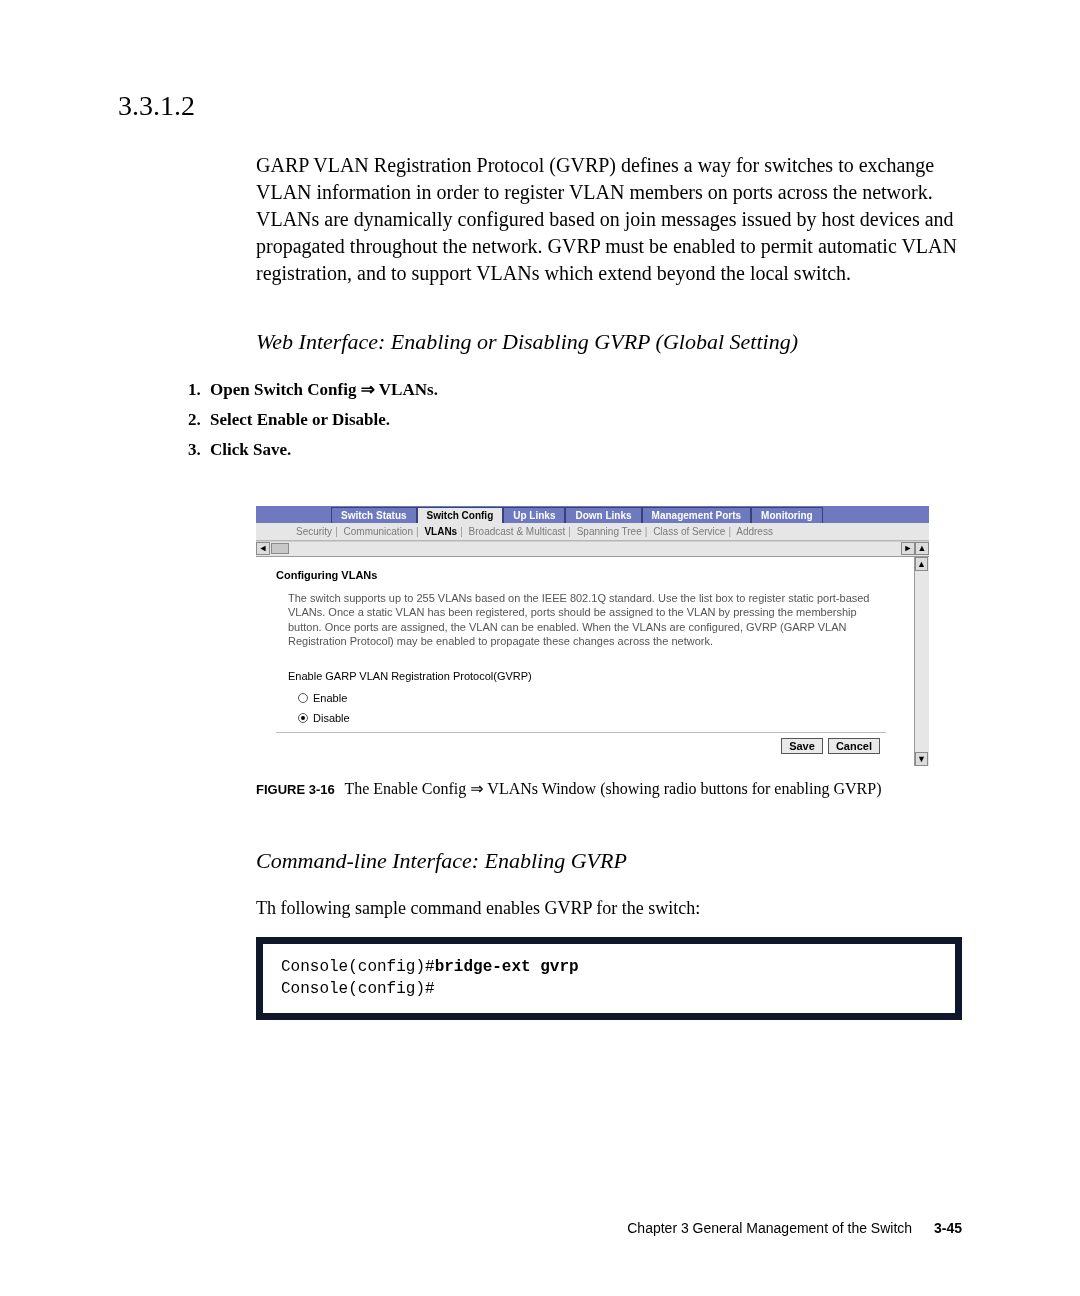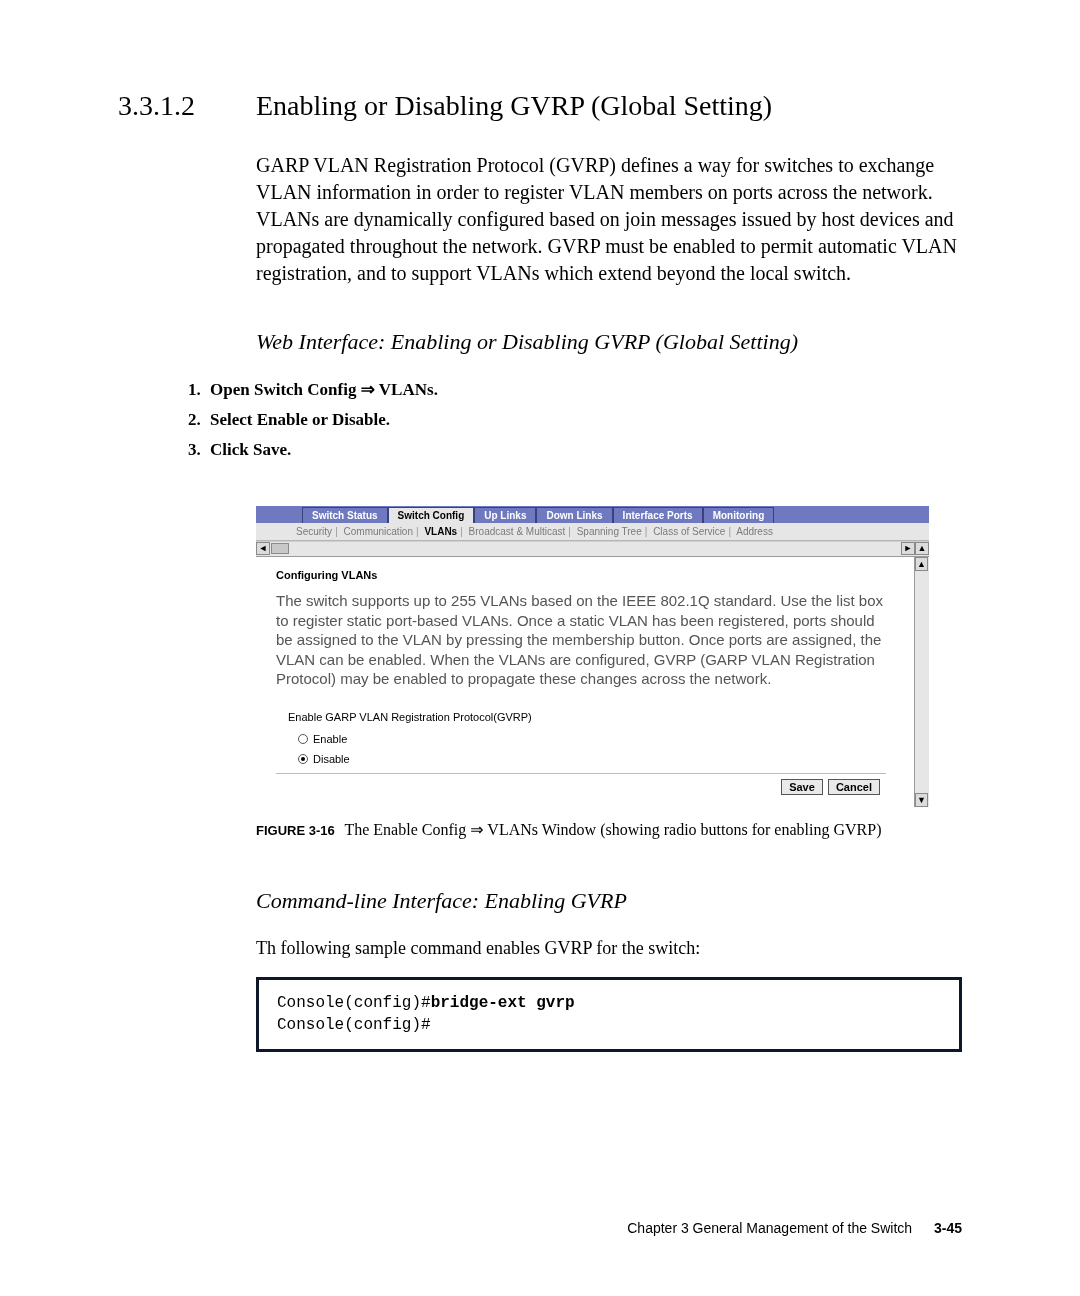--- a/index.html
+++ b/index.html
@@ -62,21 +62,21 @@
     font-family: Arial, Helvetica, sans-serif;
     font-size: 11px;
     background: #e8e8e8;
     position: relative;
   }
   .tabbar {
     background: #6e79bf;
     height: 17px;
     display: flex;
     align-items: flex-end;
-    padding-left: 46px;
+    padding-left: 75px;
     font-size: 10px;
   }
   .tab {
     background: #6e79bf;
     color: #fff;
     padding: 2px 9px;
     border: 1px solid #3b3f7e;
     border-bottom: none;
     font-weight: bold;
   }
@@ -139,23 +139,23 @@
   }
   .vscroll .up { top:0; }
   .vscroll .down { bottom:0; }
   .panel-title {
     font-weight: bold;
     font-size: 11px;
     margin: 4px 0 10px 0;
   }
   .panel-desc {
     color: #555;
-    font-size: 15px;
+    font-size: 11px;
     line-height: 1.3;
-    margin: 0 0 22px 0;
+    margin: 0 0 22px 12px;
   }
   .field-label {
     font-size: 11px;
     margin: 0 0 10px 12px;
   }
   .radio-row {
     font-size: 11px;
     margin: 0 0 8px 22px;
     display: flex;
     align-items: center;
@@ -195,21 +195,21 @@
     font-size: 13px;
     font-weight: bold;
     margin-right: 6px;
   }
   .cli-intro {
     margin: 0 0 18px 138px;
     font-size: 18px;
   }
   .codeblock {
     margin: 0 0 0 138px;
-    border: 3px solid #0f172a;
+    border: 7px solid #0f172a;
     padding: 12px 18px;
     font-family: "Courier New", Courier, monospace;
     font-size: 16px;
     line-height: 1.4;
     white-space: pre;
   }
   .codeblock .kw { font-weight: bold; }
   .footer {
     position: absolute;
     bottom: 60px;
@@ -219,40 +219,39 @@
   }
   .footer .pnum { font-weight: bold; margin-left: 18px; }
 </style>
 </head>
 <body>
 
 <div class="page">
 
   <div class="sec-heading">
     <span class="sec-num">3.3.1.2</span>
-    <span class="sec-title">Enabling or Disabling GVRP (Global Setting)</span>
   </div>
 
   <p class="body-para">GARP VLAN Registration Protocol (GVRP) defines a way for switches to exchange VLAN information in order to register VLAN members on ports across the network. VLANs are dynamically configured based on join messages issued by host devices and propagated throughout the network. GVRP must be enabled to permit automatic VLAN registration, and to support VLANs which extend beyond the local switch.</p>
 
   <div class="subheading">Web Interface: Enabling or Disabling GVRP (Global Setting)</div>
 
   <ol class="steps">
     <li><span class="num">1.</span><span>Open Switch Config ⇒ VLANs.</span></li>
     <li><span class="num">2.</span><span>Select Enable or Disable.</span></li>
     <li><span class="num">3.</span><span>Click Save.</span></li>
   </ol>
 
   <div class="screenshot">
     <div class="tabbar">
       <div class="tab">Switch Status</div>
       <div class="tab active">Switch Config</div>
       <div class="tab">Up Links</div>
       <div class="tab">Down Links</div>
-      <div class="tab">Interface Ports</div>
+      <div class="tab">Management Ports</div>
       <div class="tab">Monitoring</div>
     </div>
     <div class="subnav">
       <span>Security</span><span class="sep">|</span>
       <span>Communication</span><span class="sep">|</span>
       <span class="sel">VLANs</span><span class="sep">|</span>
       <span>Broadcast &amp; Multicast</span><span class="sep">|</span>
       <span>Spanning Tree</span><span class="sep">|</span>
       <span>Class of Service</span><span class="sep">|</span>
       <span>Address</span>

